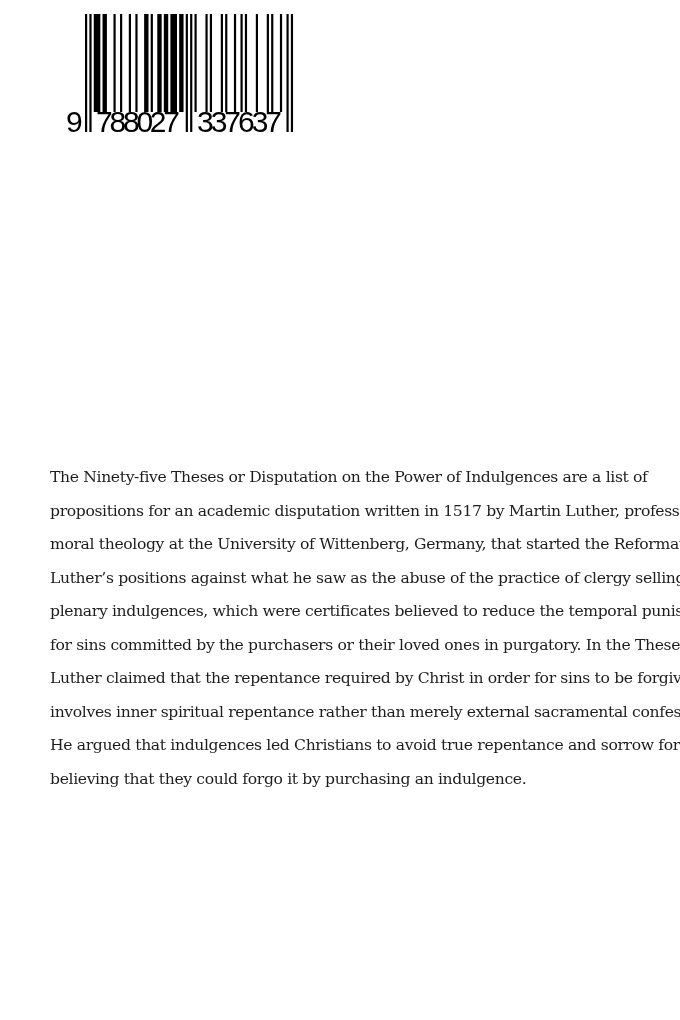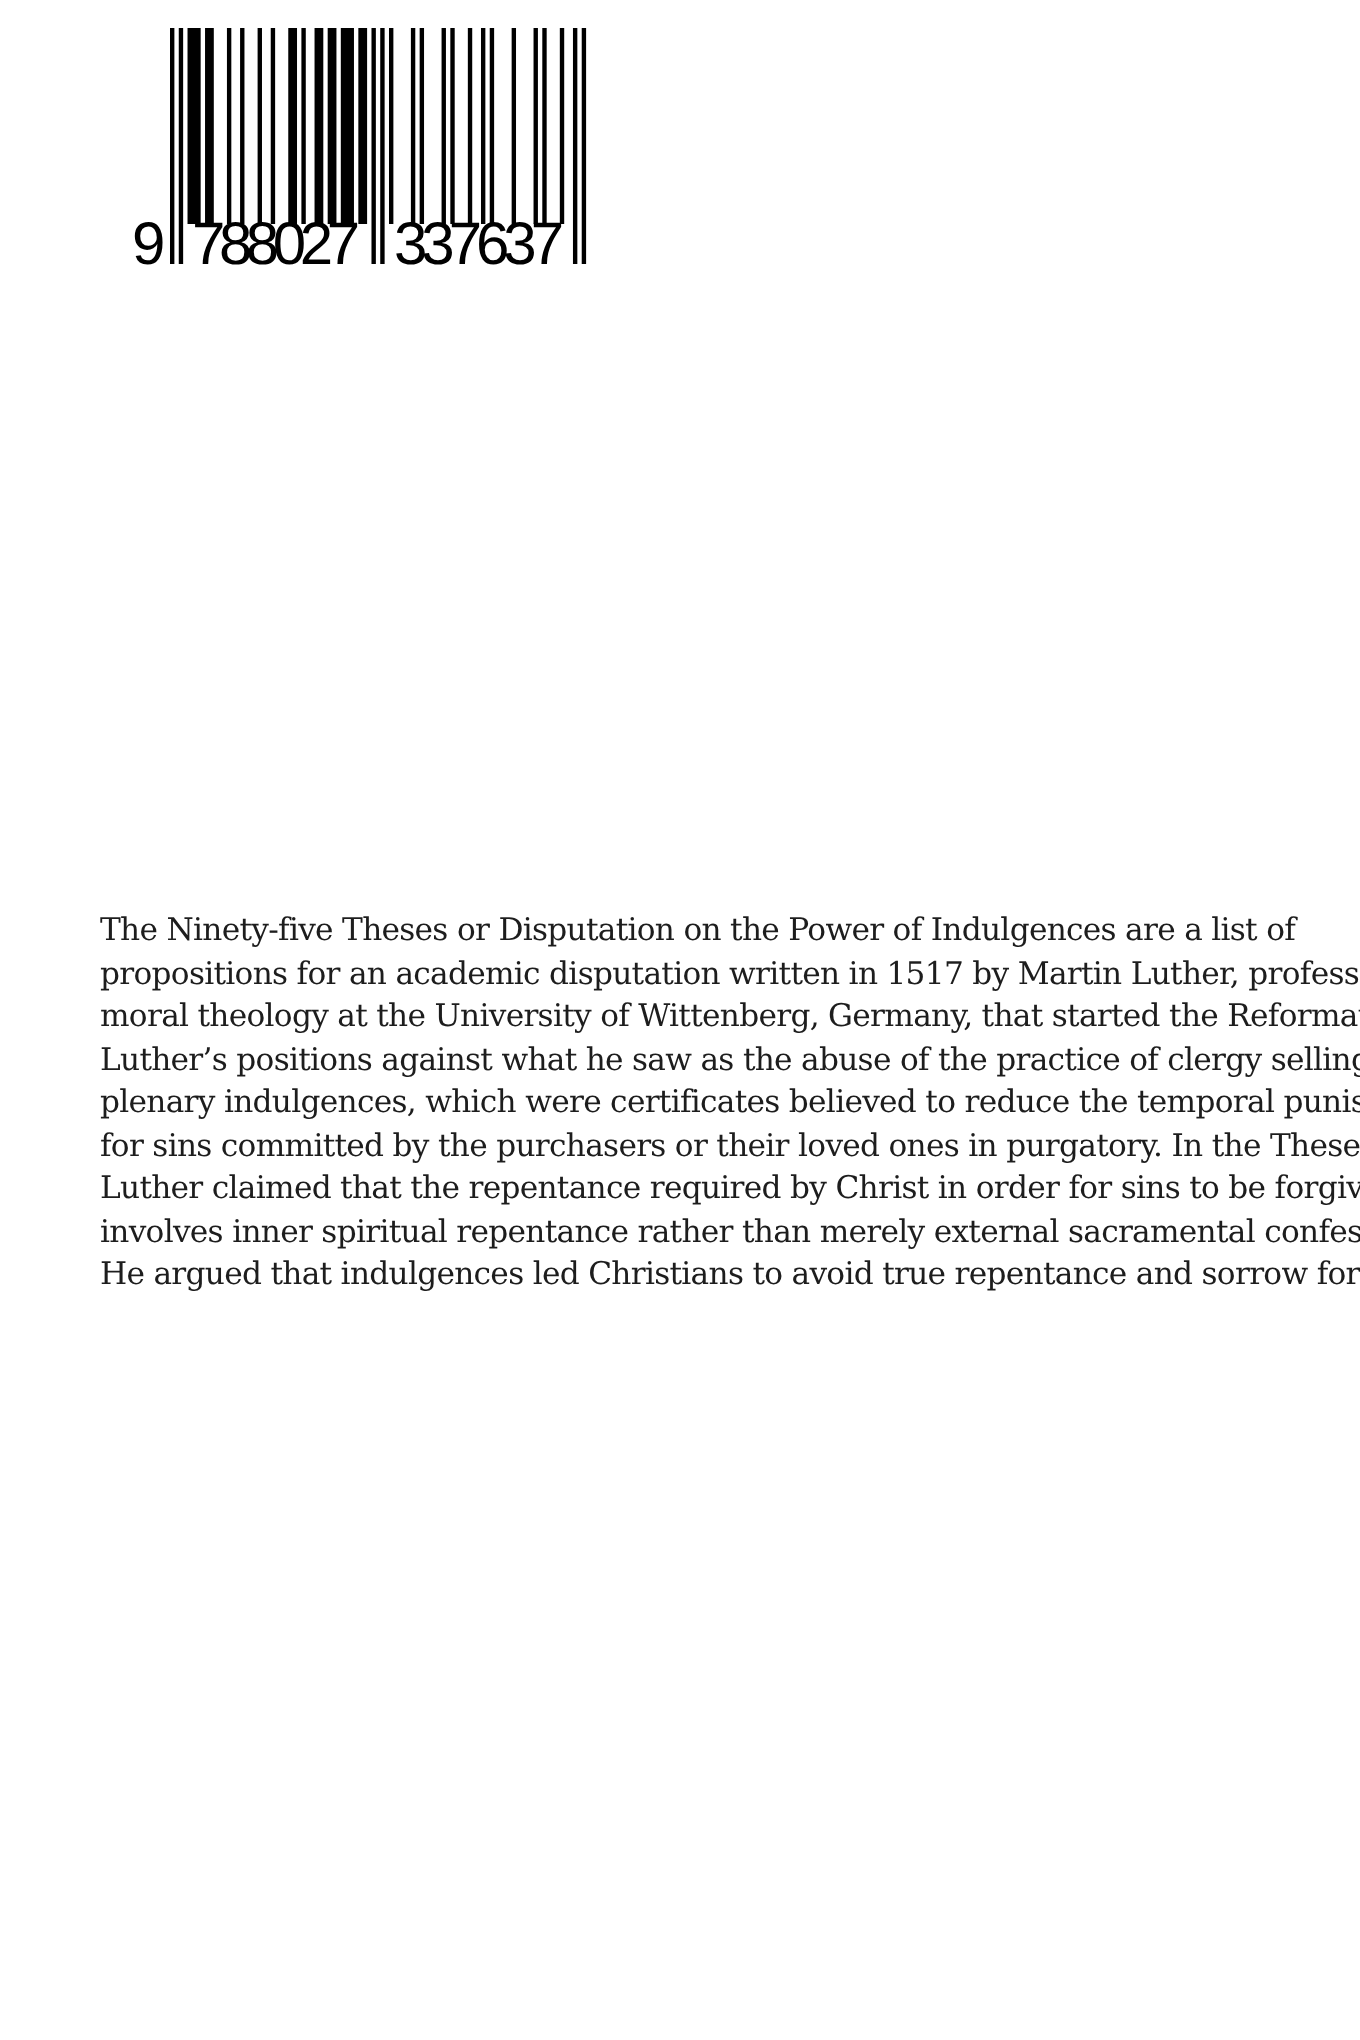--- a/index.html
+++ b/index.html
@@ -5,21 +5,21 @@
   html, body { margin: 0; padding: 0; background: #ffffff; }
   body { width: 680px; height: 1020px; position: relative; overflow: hidden; }
   .barcode { position: absolute; left: 60px; top: 10px; width: 240px; height: 130px; }
   .barcode svg { display: block; }
   .blurb {
     position: absolute; left: 50px; top: 455px; width: 581px;
     font-family: "DejaVu Serif", "Liberation Serif", serif;
     font-size: 15.6px; line-height: 21.5px; color: #1d1d1d;
     text-align: justify; letter-spacing: -0.35px; word-spacing: 0px;
   }
-  .blurb span.line { display: block; text-align: justify; text-align-last: justify; white-space: nowrap; }
+  .blurb span.line { display: block; text-align: justify; text-align-last: justify; white-space: nowrap; margin-top: 12px; }
   .blurb span.line.last { text-align-last: left; }
 </style>
 </head>
 <body>
 
 <div class="barcode">
   <svg id="barcode-svg" width="240" height="130" viewBox="0 0 240 130">
     <g id="bars">
         <rect x="25.00" y="4" width="2.19" height="118" fill="#000000"></rect>
         <rect x="29.38" y="4" width="2.19" height="118" fill="#000000"></rect>
@@ -61,13 +61,14 @@
 <div class="blurb">
   <span class="line">The Ninety-five Theses or Disputation on the Power of Indulgences are a list of</span>
   <span class="line">propositions for an academic disputation written in 1517 by Martin Luther, professor of</span>
   <span class="line">moral theology at the University of Wittenberg, Germany, that started the Reformation,</span>
   <span class="line">Luther’s positions against what he saw as the abuse of the practice of clergy selling</span>
   <span class="line">plenary indulgences, which were certificates believed to reduce the temporal punishment</span>
   <span class="line">for sins committed by the purchasers or their loved ones in purgatory.  In the Theses,</span>
   <span class="line">Luther claimed that the repentance required by Christ in order for sins to be forgiven</span>
   <span class="line">involves inner spiritual repentance rather than merely external sacramental confession.</span>
   <span class="line">He argued that indulgences led Christians to avoid true repentance and sorrow for sin,</span>
+  <span class="line last">believing that they could forgo it by purchasing an indulgence.</span>
 </div>
 
 </body></html>

